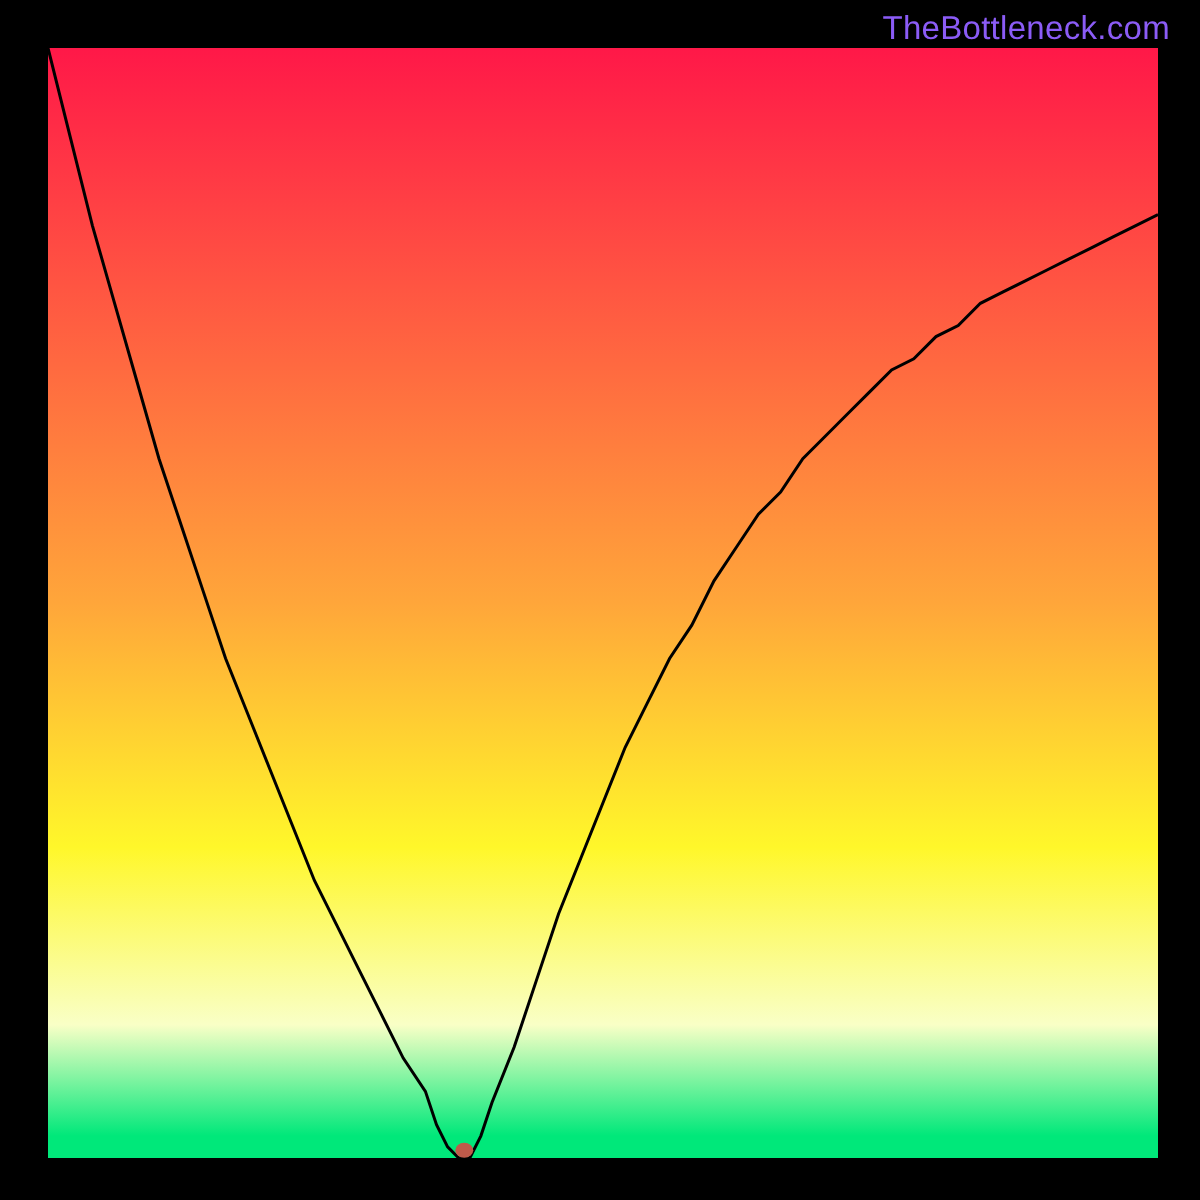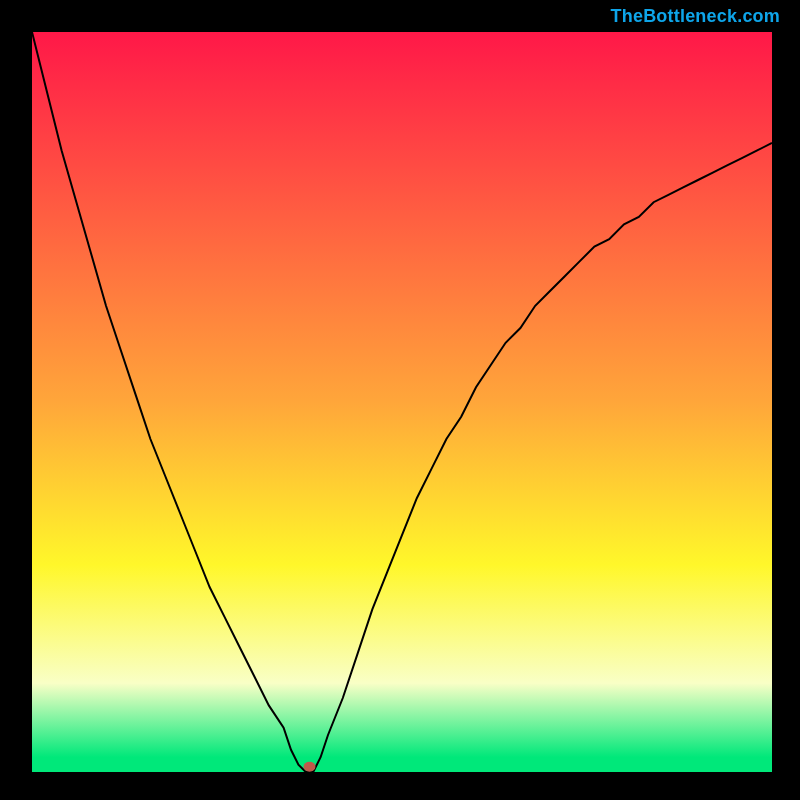--- a/index.html
+++ b/index.html
@@ -22,23 +22,23 @@
     top: 32px;
     left: 32px;
     width: 740px;
     height: 740px;
     overflow: hidden;
   }
   .watermark {
     position: absolute;
     top: 6px;
     right: 20px;
-    color: #0ea5e9;
-    font-size: 18px;
-    font-weight: 700;
+    color: #8b5cf6;
+    font-size: 22px;
+    font-weight: 400;
     letter-spacing: 0.2px;
   }
 </style>
 </head>
 <body>
 
 <div class="frame">
 
   <div class="watermark">TheBottleneck.com</div>
 

